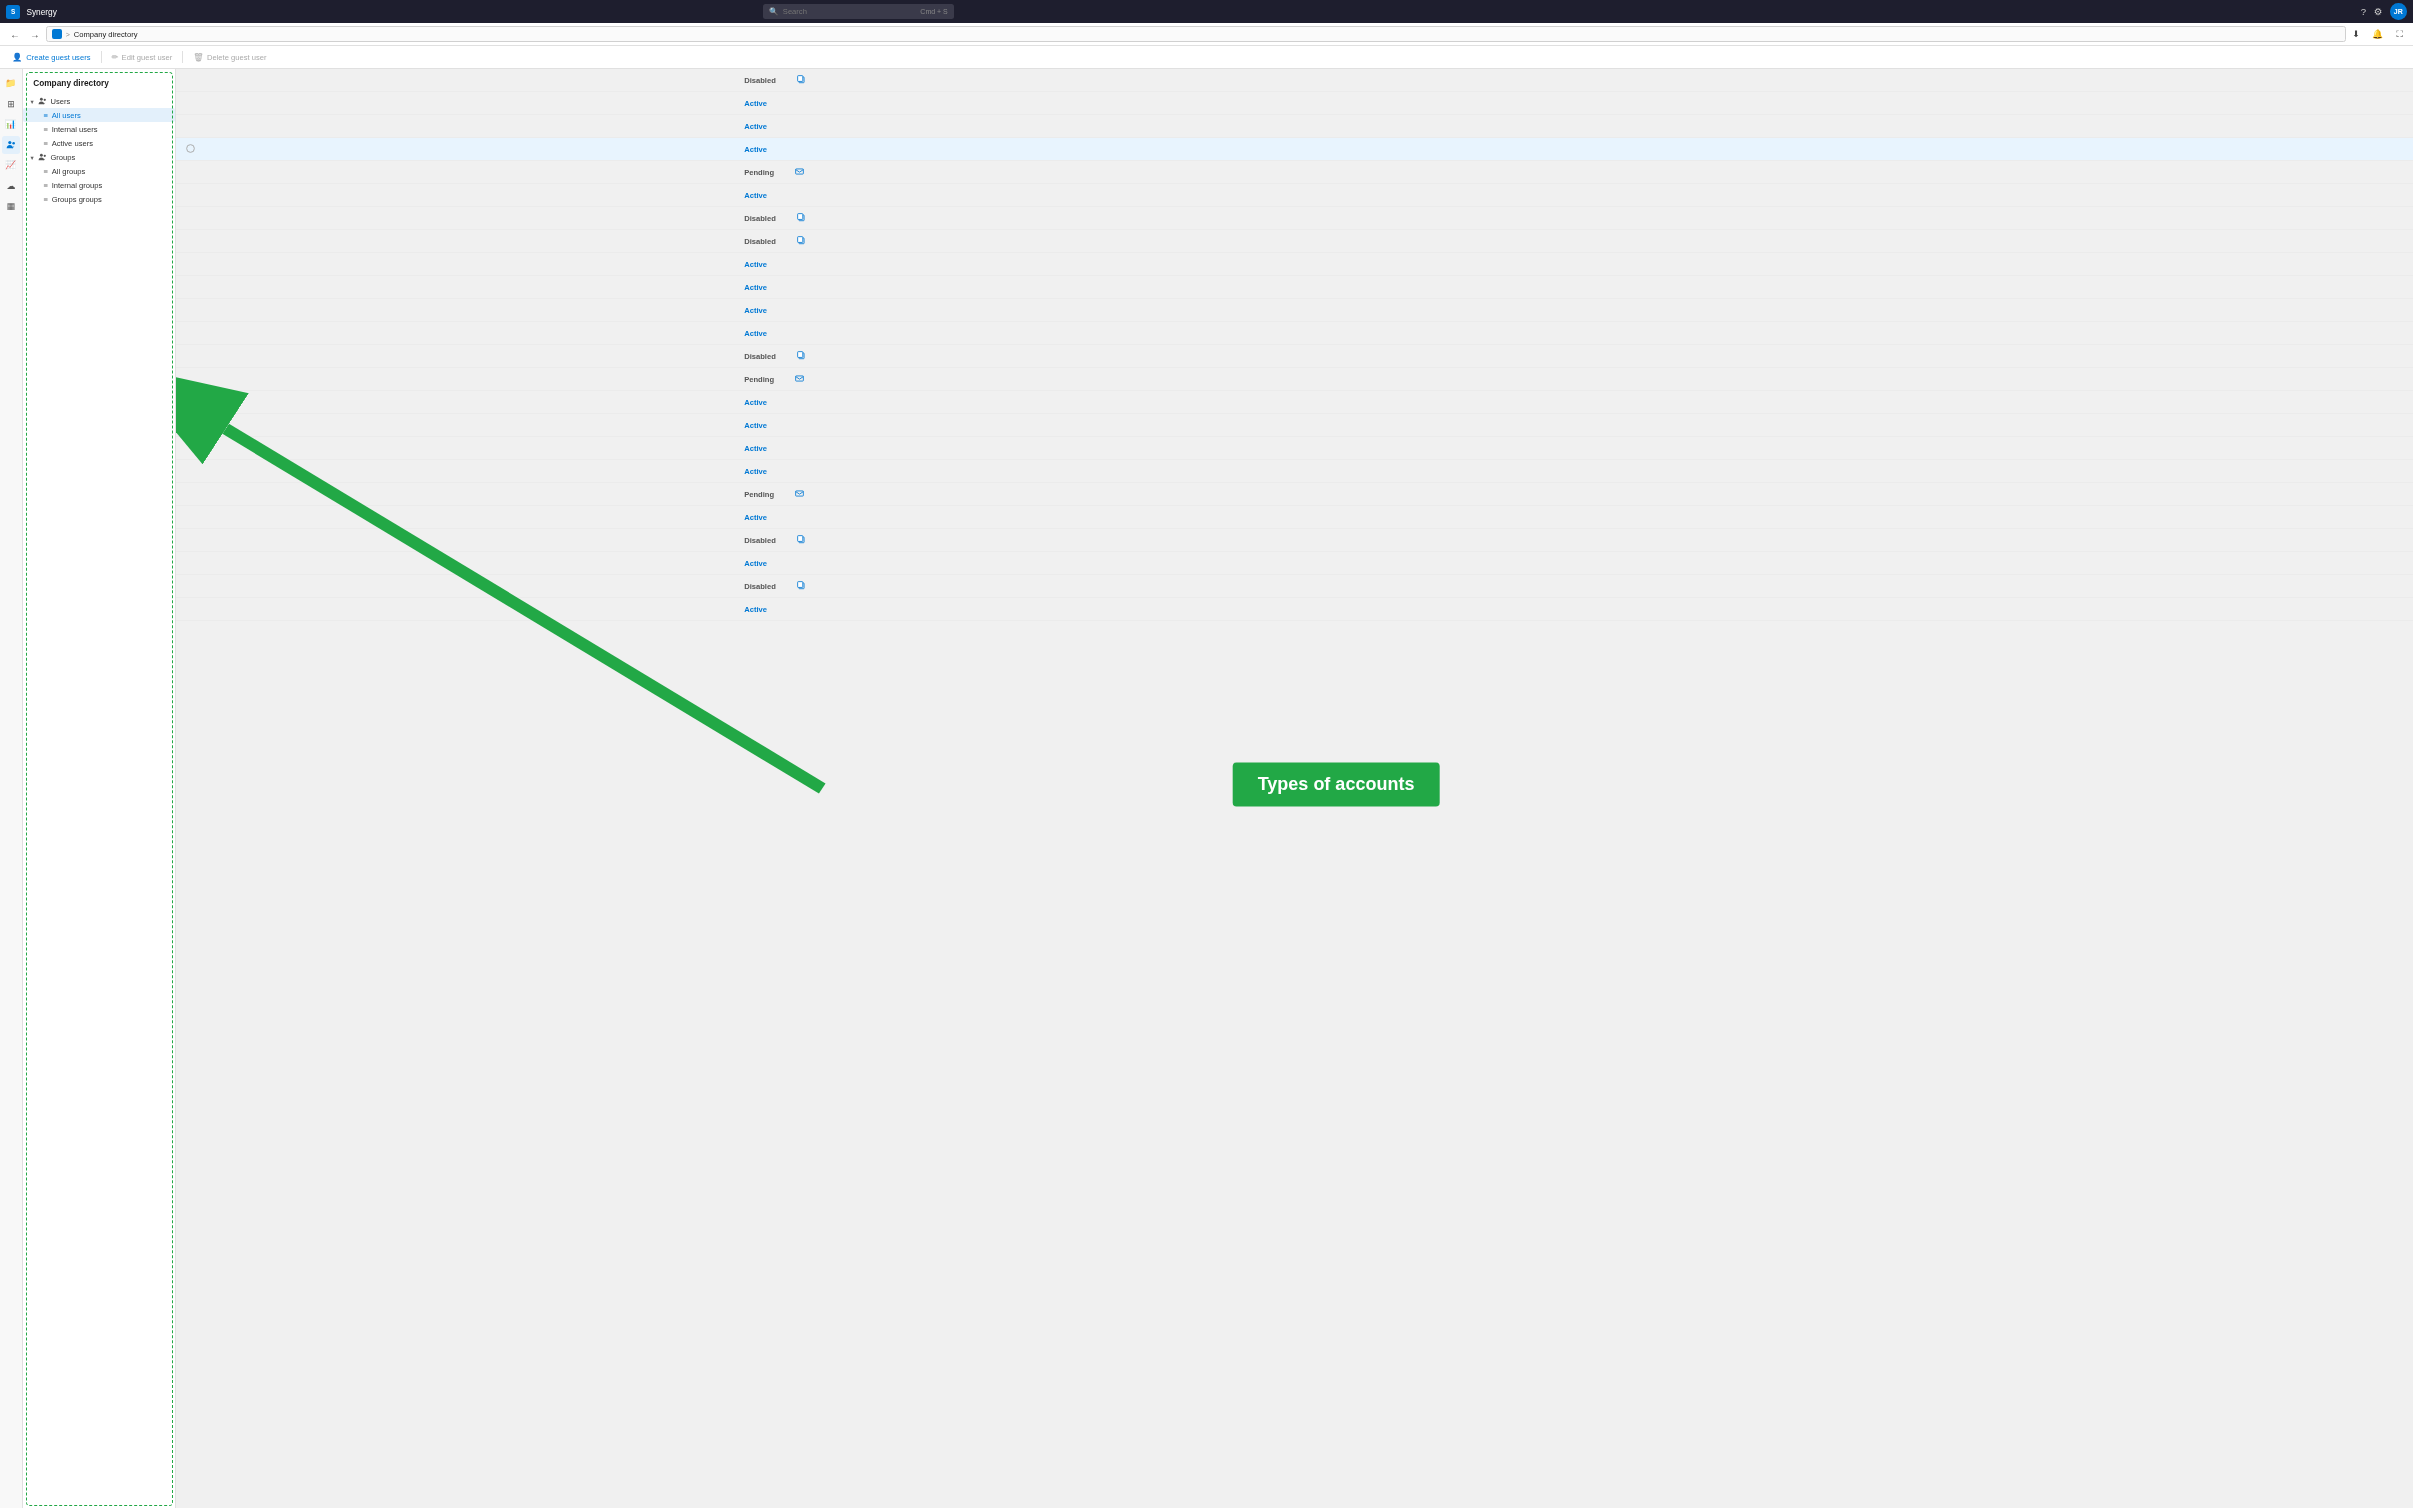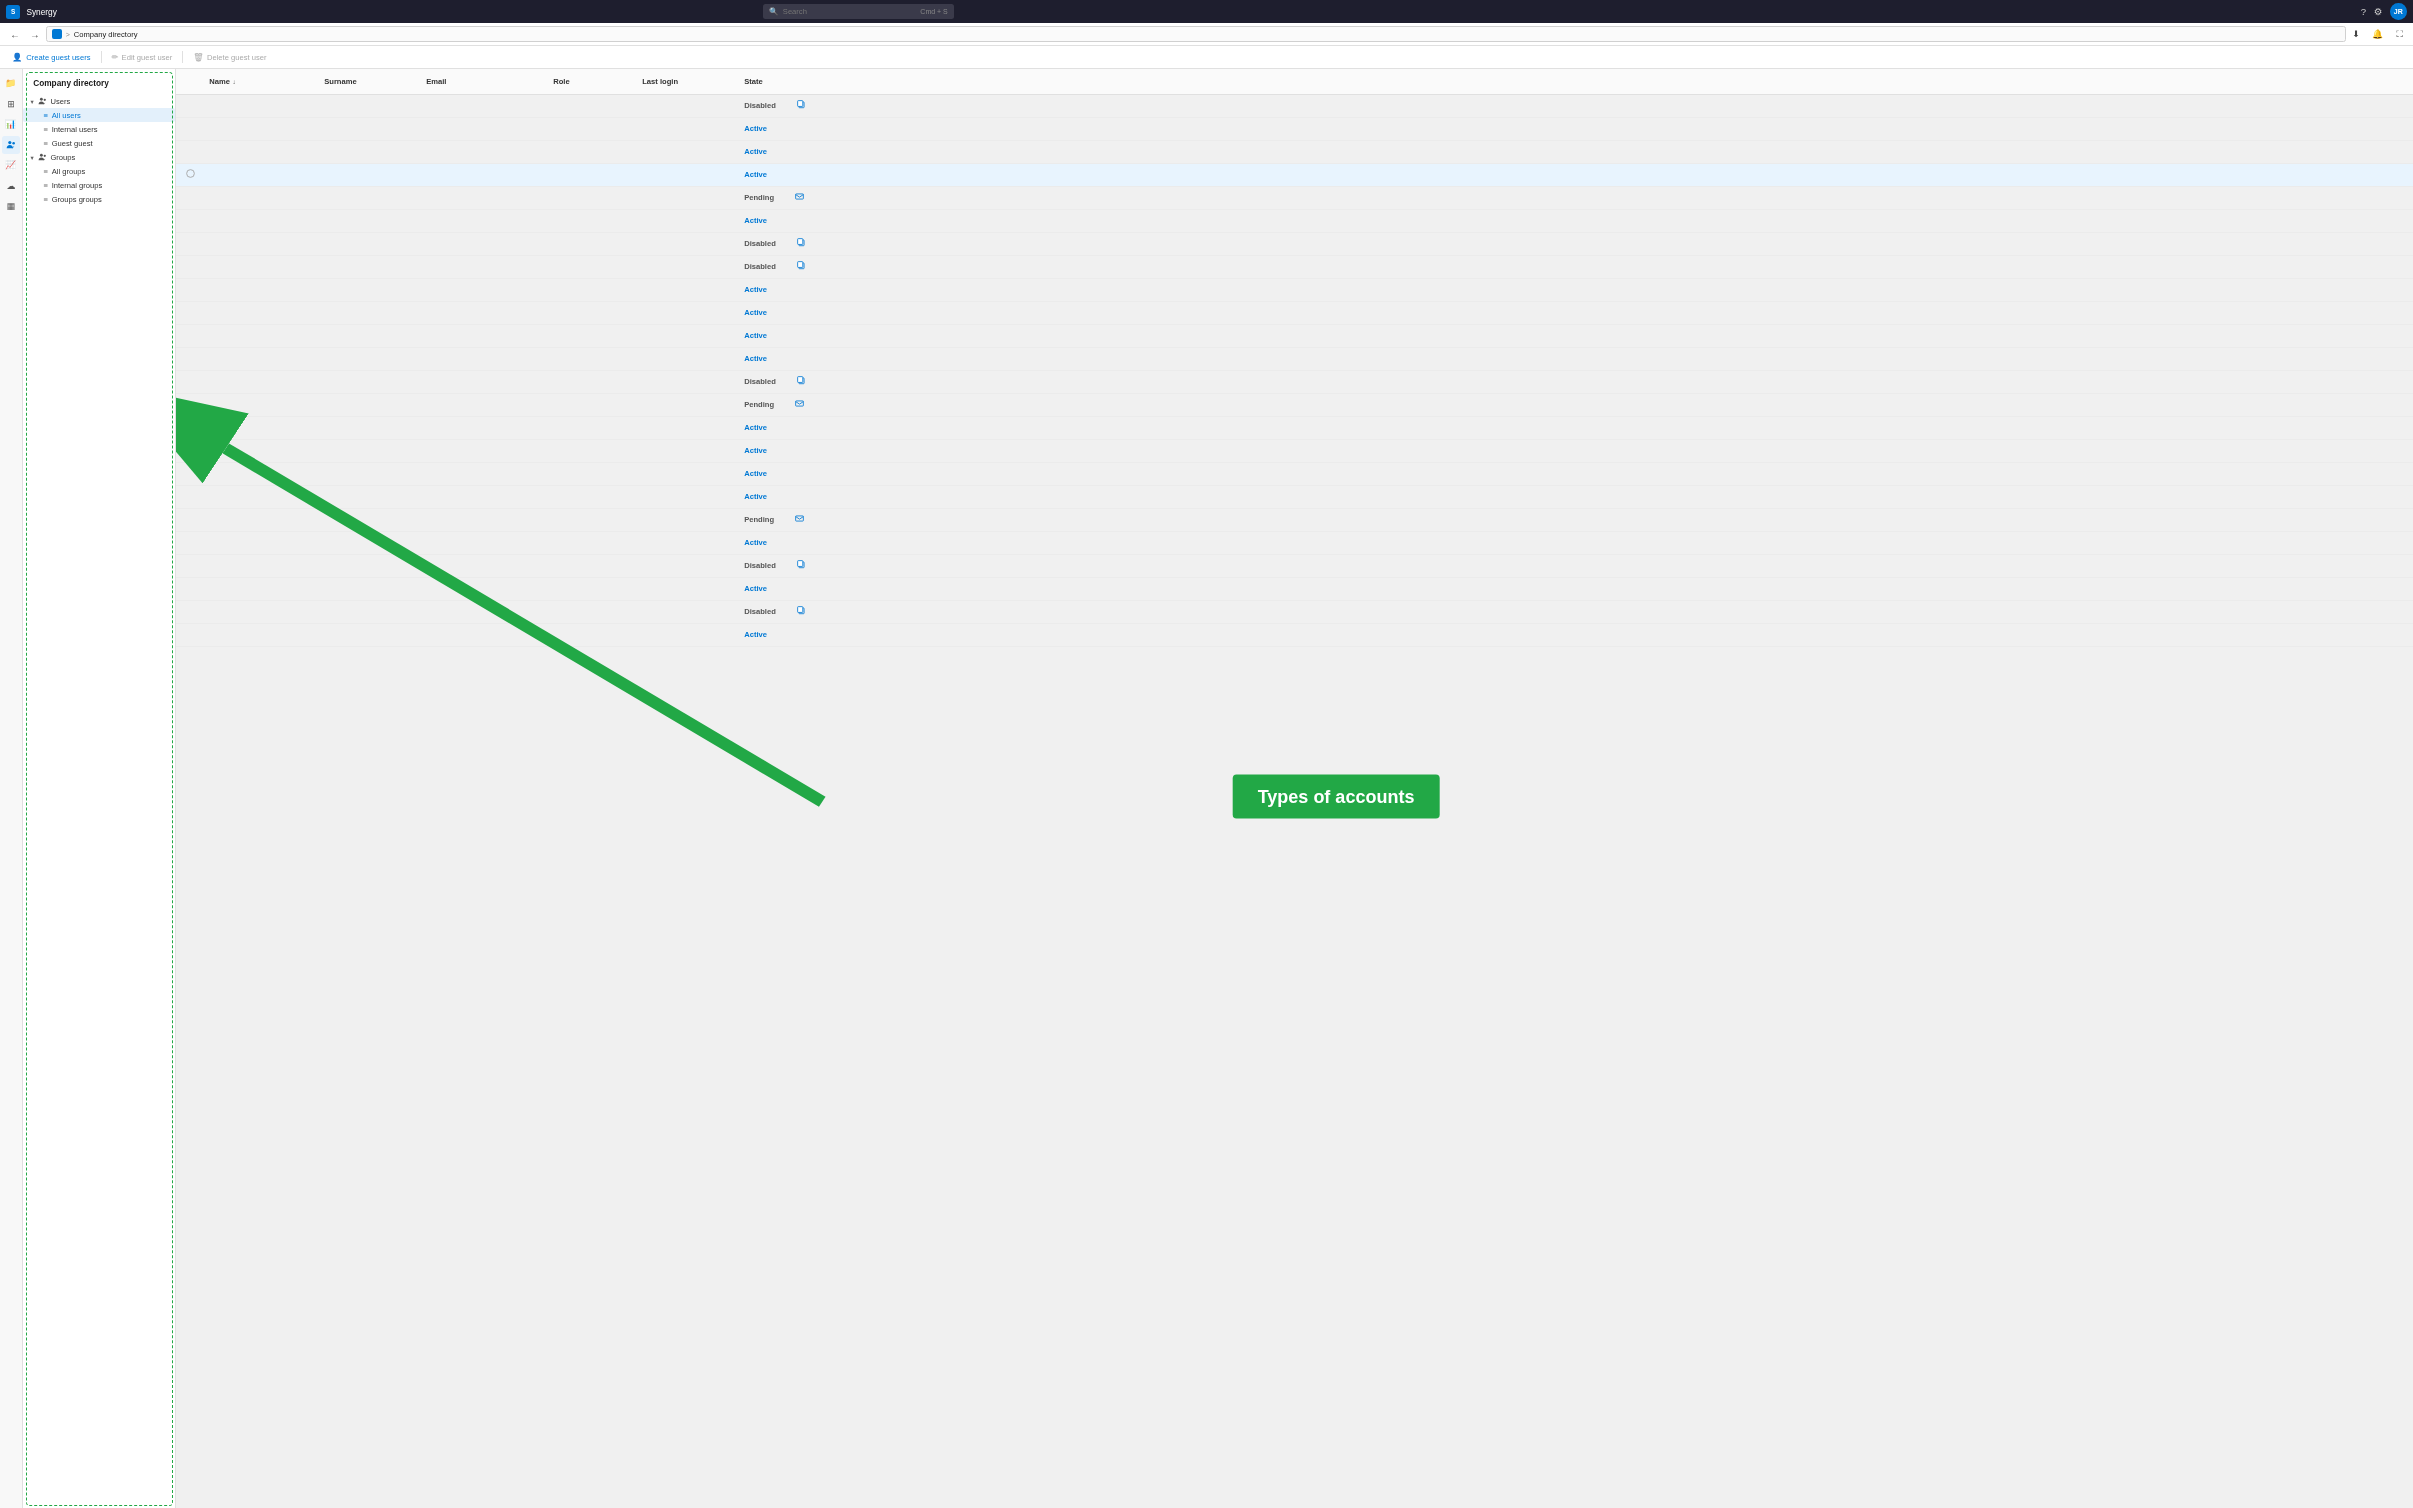--- a/index.html
+++ b/index.html
@@ -250,21 +250,21 @@
         <div class="tree-item active">
           <span class="tree-item-icon">≡</span>
           <span>All users</span>
         </div>
         <div class="tree-item">
           <span class="tree-item-icon">≡</span>
           <span>Internal users</span>
         </div>
         <div class="tree-item">
           <span class="tree-item-icon">≡</span>
-          <span>Guest guest</span>
+          <span>Active users</span>
         </div>
       </div>
     </div>
 
     <div class="tree-section">
       <div class="tree-group-header">
         <span class="tree-chevron">▾</span>
         <svg width="9" height="9" viewBox="0 0 16 16" fill="#555">
           <circle cx="6" cy="4" r="2.5"></circle>
           <path d="M1 13c0-3 2-5 5-5s5 2 5 5"></path>
@@ -285,42 +285,20 @@
         <div class="tree-item">
           <span class="tree-item-icon">≡</span>
           <span>Groups groups</span>
         </div>
       </div>
     </div>
   </div>
 
   <div class="content-area">
 
-    <div class="table-header">
-      <div class="col-checkbox"></div>
-      <div class="col-name">
-        <span>Name</span>
-        <span class="sort-icon">↓</span>
-      </div>
-      <div class="col-surname">
-        <span>Surname</span>
-      </div>
-      <div class="col-email">
-        <span>Email</span>
-      </div>
-      <div class="col-role">
-        <span>Role</span>
-      </div>
-      <div class="col-lastlogin">
-        <span>Last login</span>
-      </div>
-      <div class="col-state">
-        <span>State</span>
-      </div>
-    </div>
 
     <div class="table-body" style="position:relative;">
       <div class="table-body-inner" id="table-body-inner">
 
       <div class="table-row">
             <div class="col-checkbox"></div>
             <div class="col-name"></div>
             <div class="col-surname"></div>
             <div class="col-email"></div>
             <div class="col-role"></div>

